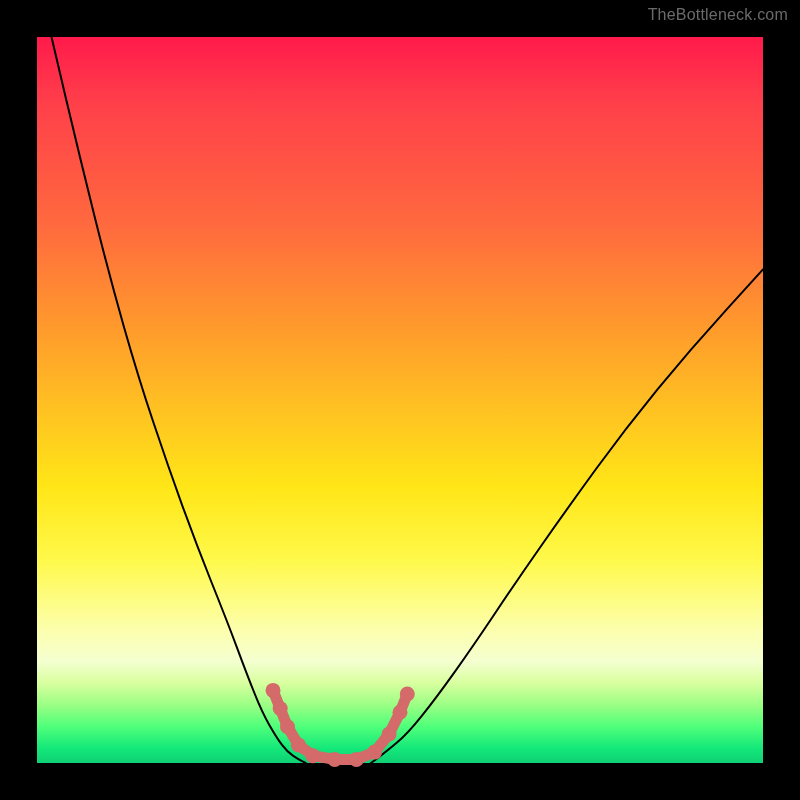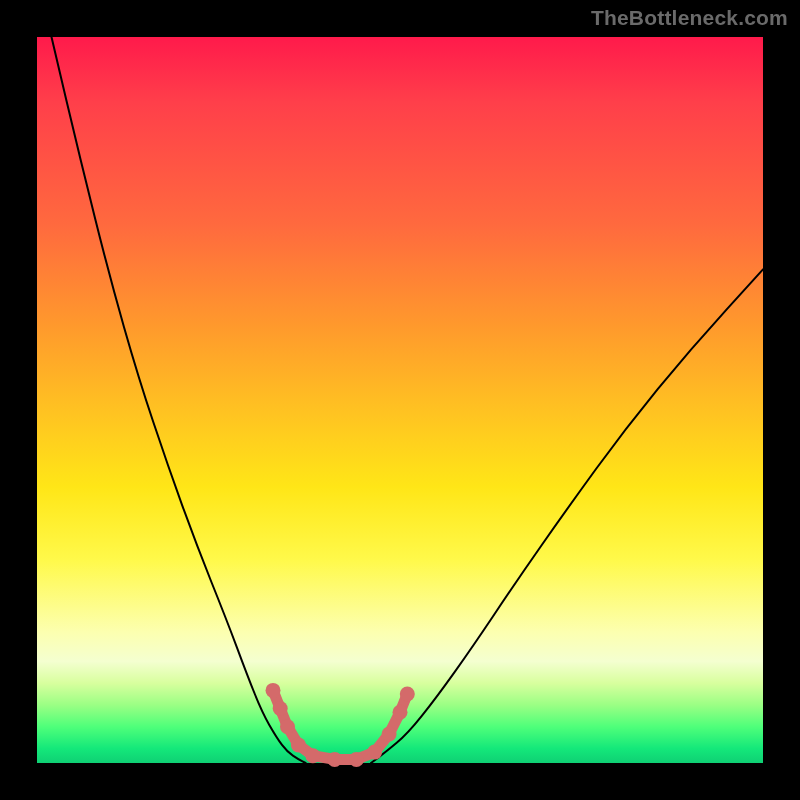--- a/index.html
+++ b/index.html
@@ -40,22 +40,22 @@
       #4fff7a 95%,
       #14e87a 98%,
       #0fd074 100%
     );
   }
   .watermark {
     position: absolute;
     top: 6px;
     right: 12px;
     color: #6a6a6a;
-    font-size: 21px;
-    font-weight: 700;
+    font-size: 16px;
+    font-weight: 400;
     letter-spacing: 0.2px;
     user-select: none;
   }
   svg.curves {
     position: absolute;
     left: 0;
     top: 0;
     width: 726px;
     height: 726px;
     overflow: visible;

